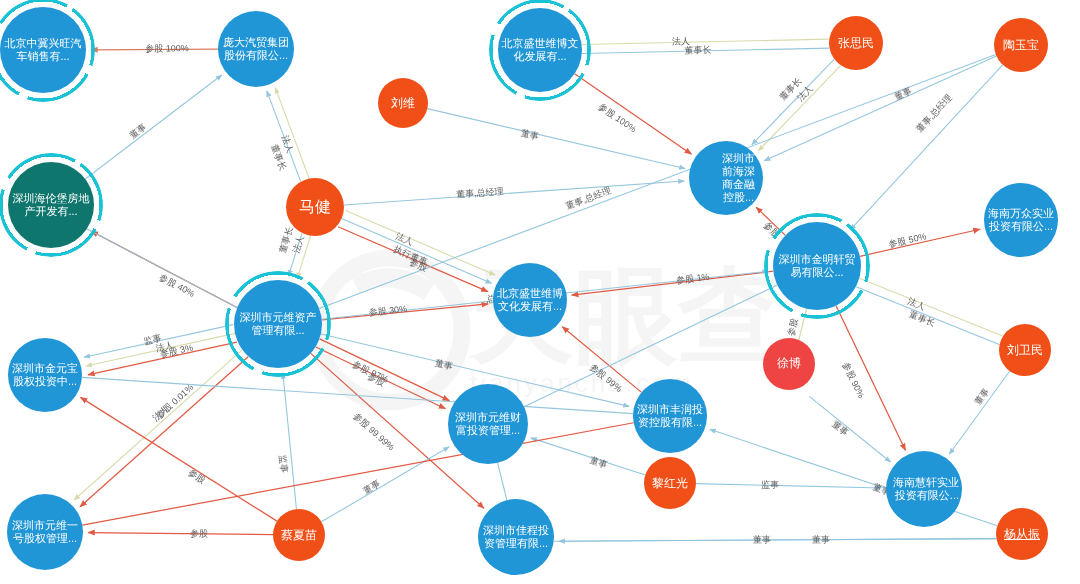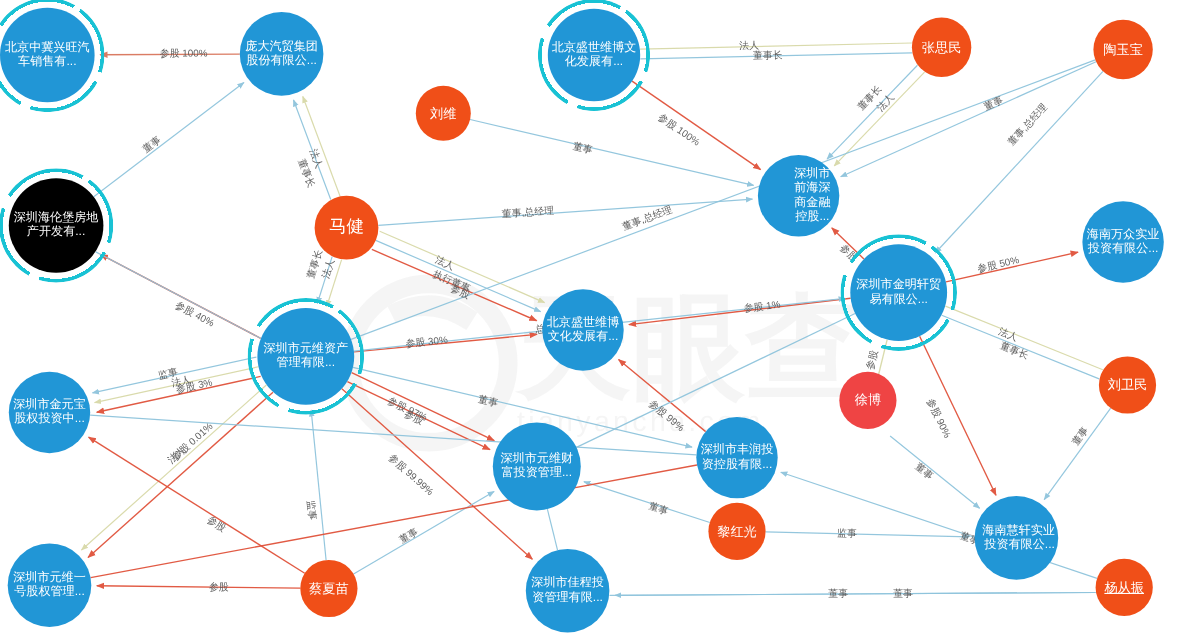--- a/index.html
+++ b/index.html
@@ -172,21 +172,21 @@
       <div class="node person" title="陶玉宝" style="left: 994px; top: 18px; width: 54px; height: 54px; background: rgb(240, 79, 24);">
         <span class="lbl" style="font-size: 12px;">陶玉宝</span>
       </div>
       <div class="node person" title="刘维" style="left: 378px; top: 78px; width: 50px; height: 50px; background: rgb(240, 79, 24);">
         <span class="lbl" style="font-size: 12px;">刘维</span>
       </div>
       <div class="node company" title="深圳市前海深商金融控股股份有限公司" style="left: 689px; top: 141px; width: 74px; height: 74px; background: rgb(33, 150, 214);">
         <span class="lbl" style="font-size: 11px; margin-left: 25px;">深圳市前海深商金融控股...</span>
       </div>
       <div class="ring" style="left: -1px; top: 153px; width: 104px; height: 104px; border: none; background: conic-gradient(rgb(25, 194, 212) 0deg, rgb(25, 194, 212) 8%, transparent 0deg, transparent 10%, rgb(25, 194, 212) 0deg, rgb(25, 194, 212) 30%, transparent 0deg, transparent 33%, rgb(25, 194, 212) 0deg, rgb(25, 194, 212) 55%, transparent 0deg, transparent 58%, rgb(25, 194, 212) 0deg, rgb(25, 194, 212) 80%, transparent 0deg, transparent 84%, rgb(25, 194, 212) 0deg, rgb(25, 194, 212) 100%); padding: 0px; mask: radial-gradient(circle, transparent 48.5px, rgb(0, 0, 0) 48.5px);"></div>
-      <div class="node company" title="深圳海伦堡房地产开发有限公司" style="left: 8px; top: 162px; width: 86px; height: 86px; background: #000000; align-items: center;">
+      <div class="node company" title="深圳海伦堡房地产开发有限公司" style="left: 8px; top: 162px; width: 86px; height: 86px; background: #0f766e; align-items: center;">
         <span class="lbl" style="font-size: 11px;">深圳海伦堡房地产开发有...</span>
       </div>
       <div class="node person" title="马健" style="left: 286px; top: 178px; width: 58px; height: 58px; background: rgb(240, 79, 24);">
         <span class="lbl" style="font-size: 16px;">马健</span>
       </div>
       <div class="node company" title="海南万众实业投资有限公司" style="left: 984px; top: 183px; width: 74px; height: 74px; background: rgb(33, 150, 214);">
         <span class="lbl" style="font-size: 11px;">海南万众实业投资有限公...</span>
       </div>
       <div class="ring" style="left: 764px; top: 213px; width: 106px; height: 106px; border: none; background: conic-gradient(rgb(25, 194, 212) 0deg, rgb(25, 194, 212) 8%, transparent 0deg, transparent 10%, rgb(25, 194, 212) 0deg, rgb(25, 194, 212) 30%, transparent 0deg, transparent 33%, rgb(25, 194, 212) 0deg, rgb(25, 194, 212) 55%, transparent 0deg, transparent 58%, rgb(25, 194, 212) 0deg, rgb(25, 194, 212) 80%, transparent 0deg, transparent 84%, rgb(25, 194, 212) 0deg, rgb(25, 194, 212) 100%); padding: 0px; mask: radial-gradient(circle, transparent 49.5px, rgb(0, 0, 0) 49.5px);"></div>
       <div class="node company" title="深圳市金明轩贸易有限公司" style="left: 773px; top: 222px; width: 88px; height: 88px; background: rgb(33, 150, 214);">

